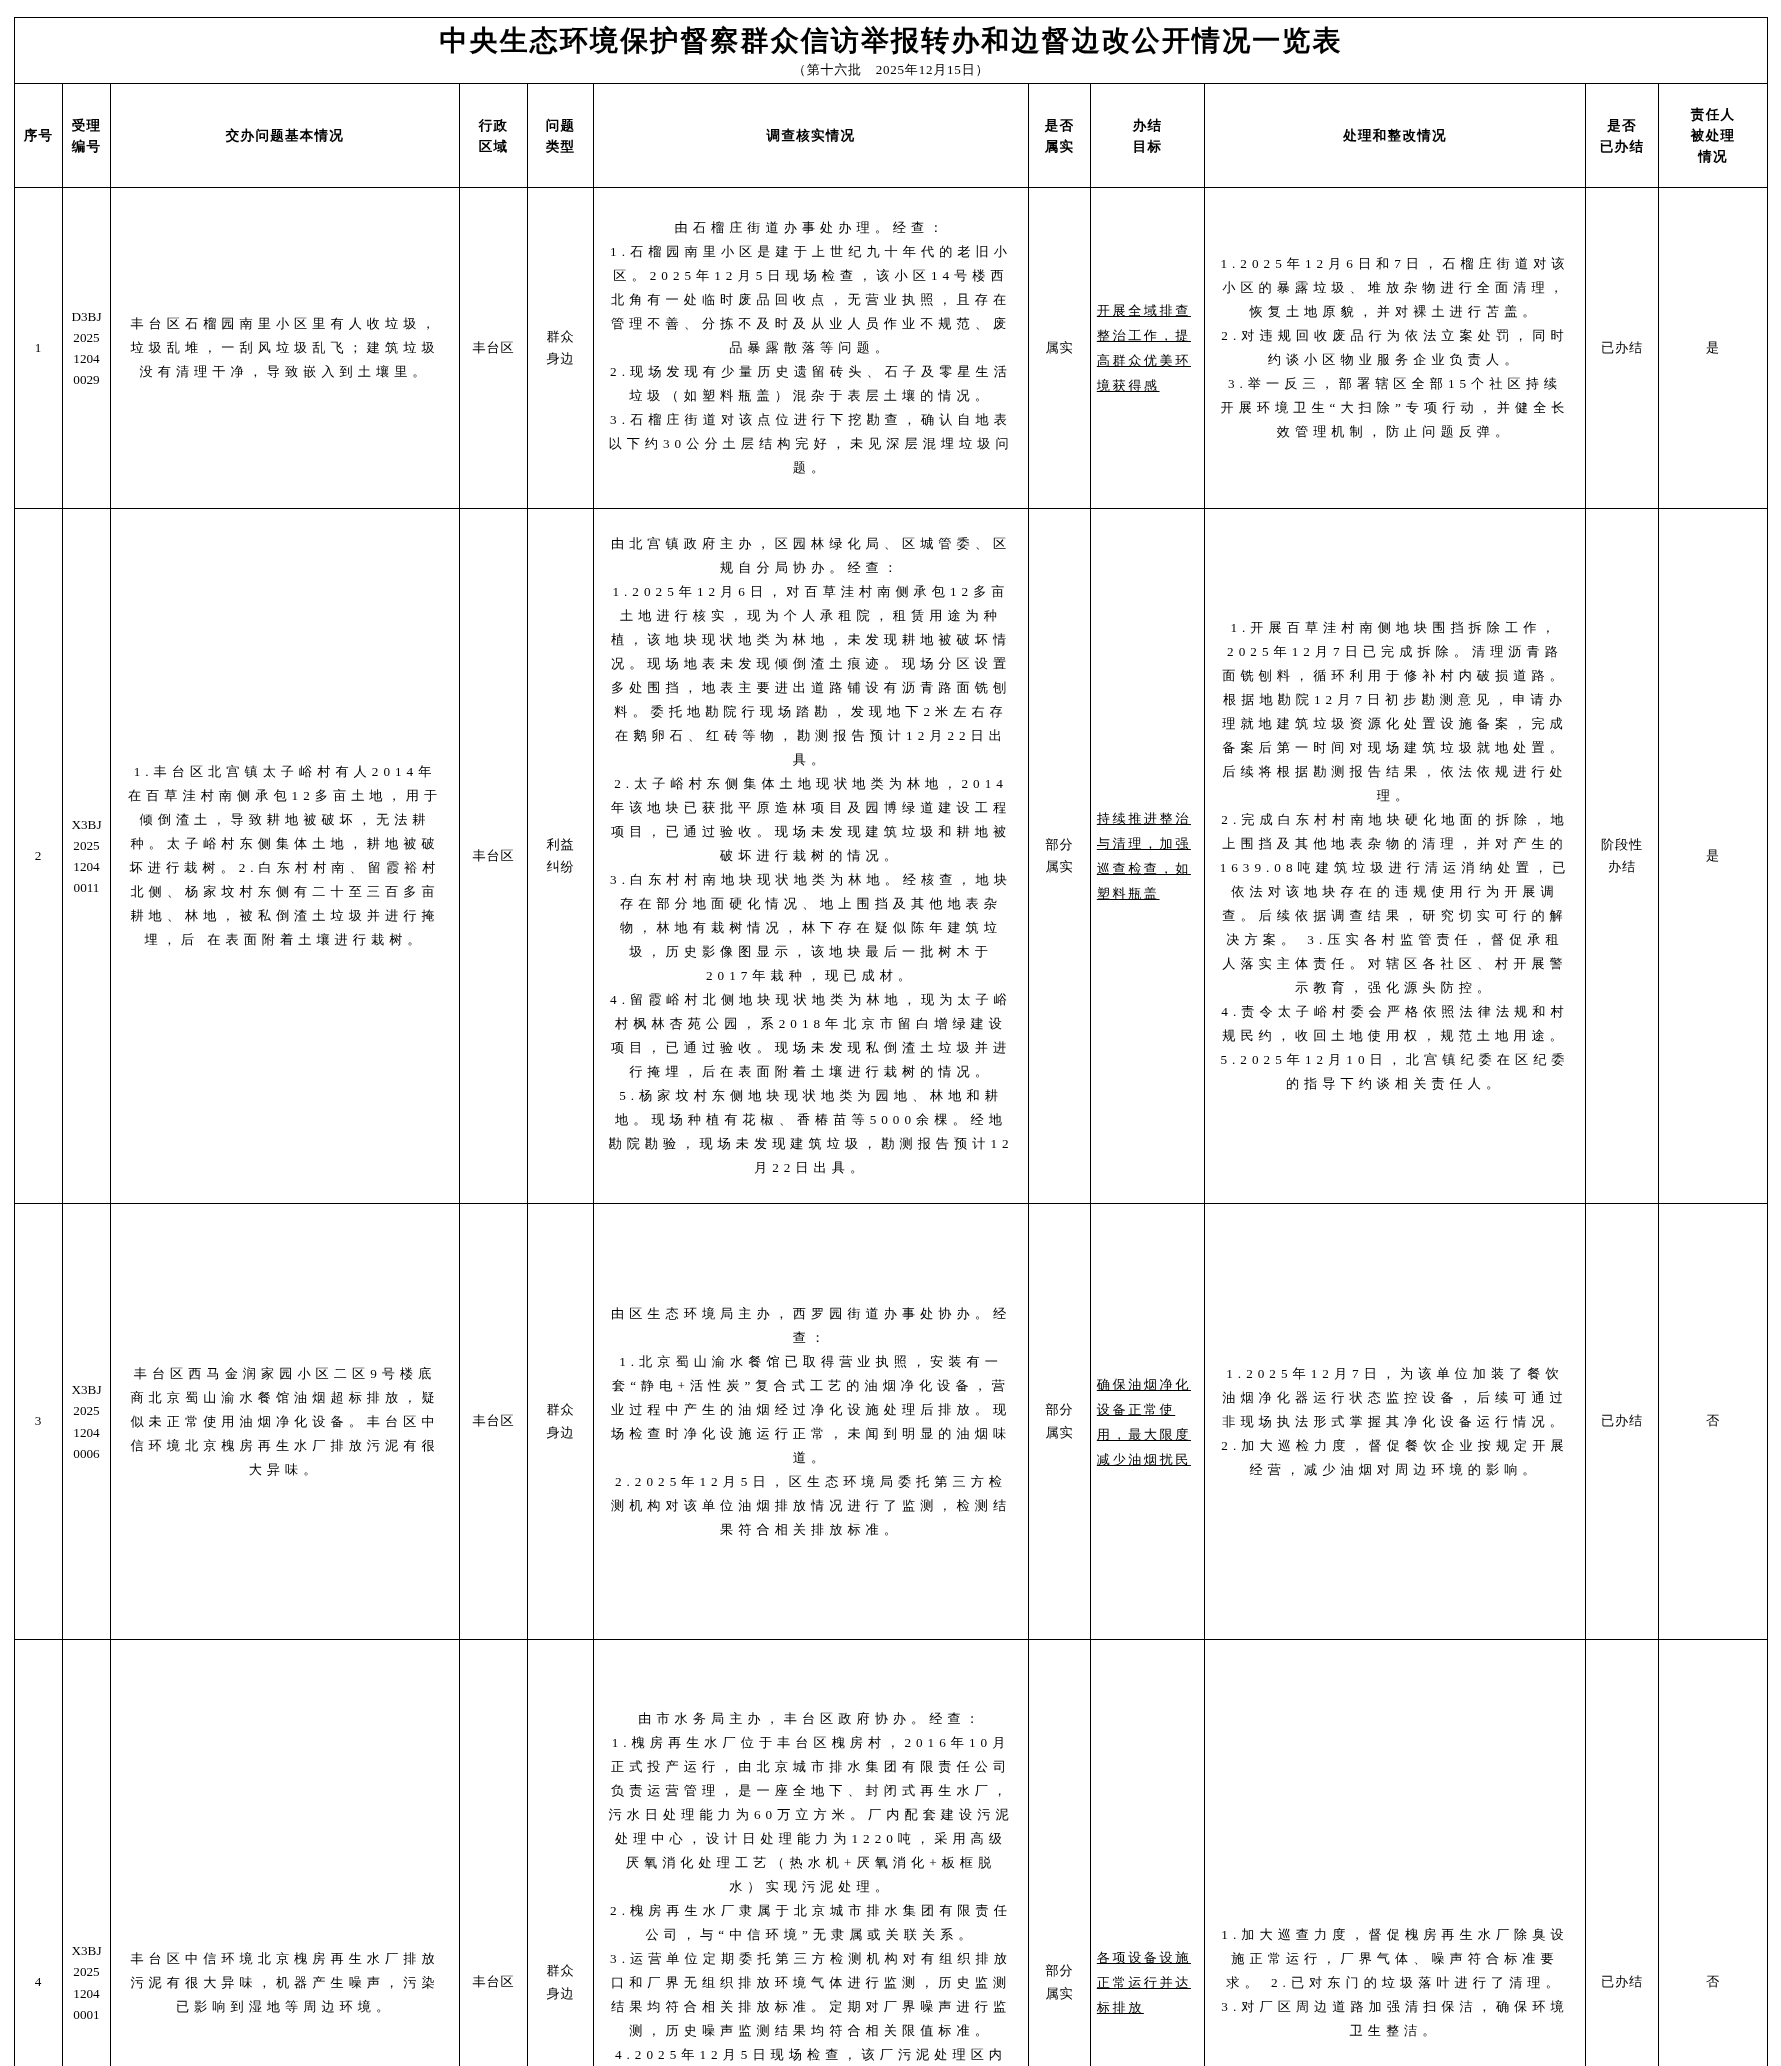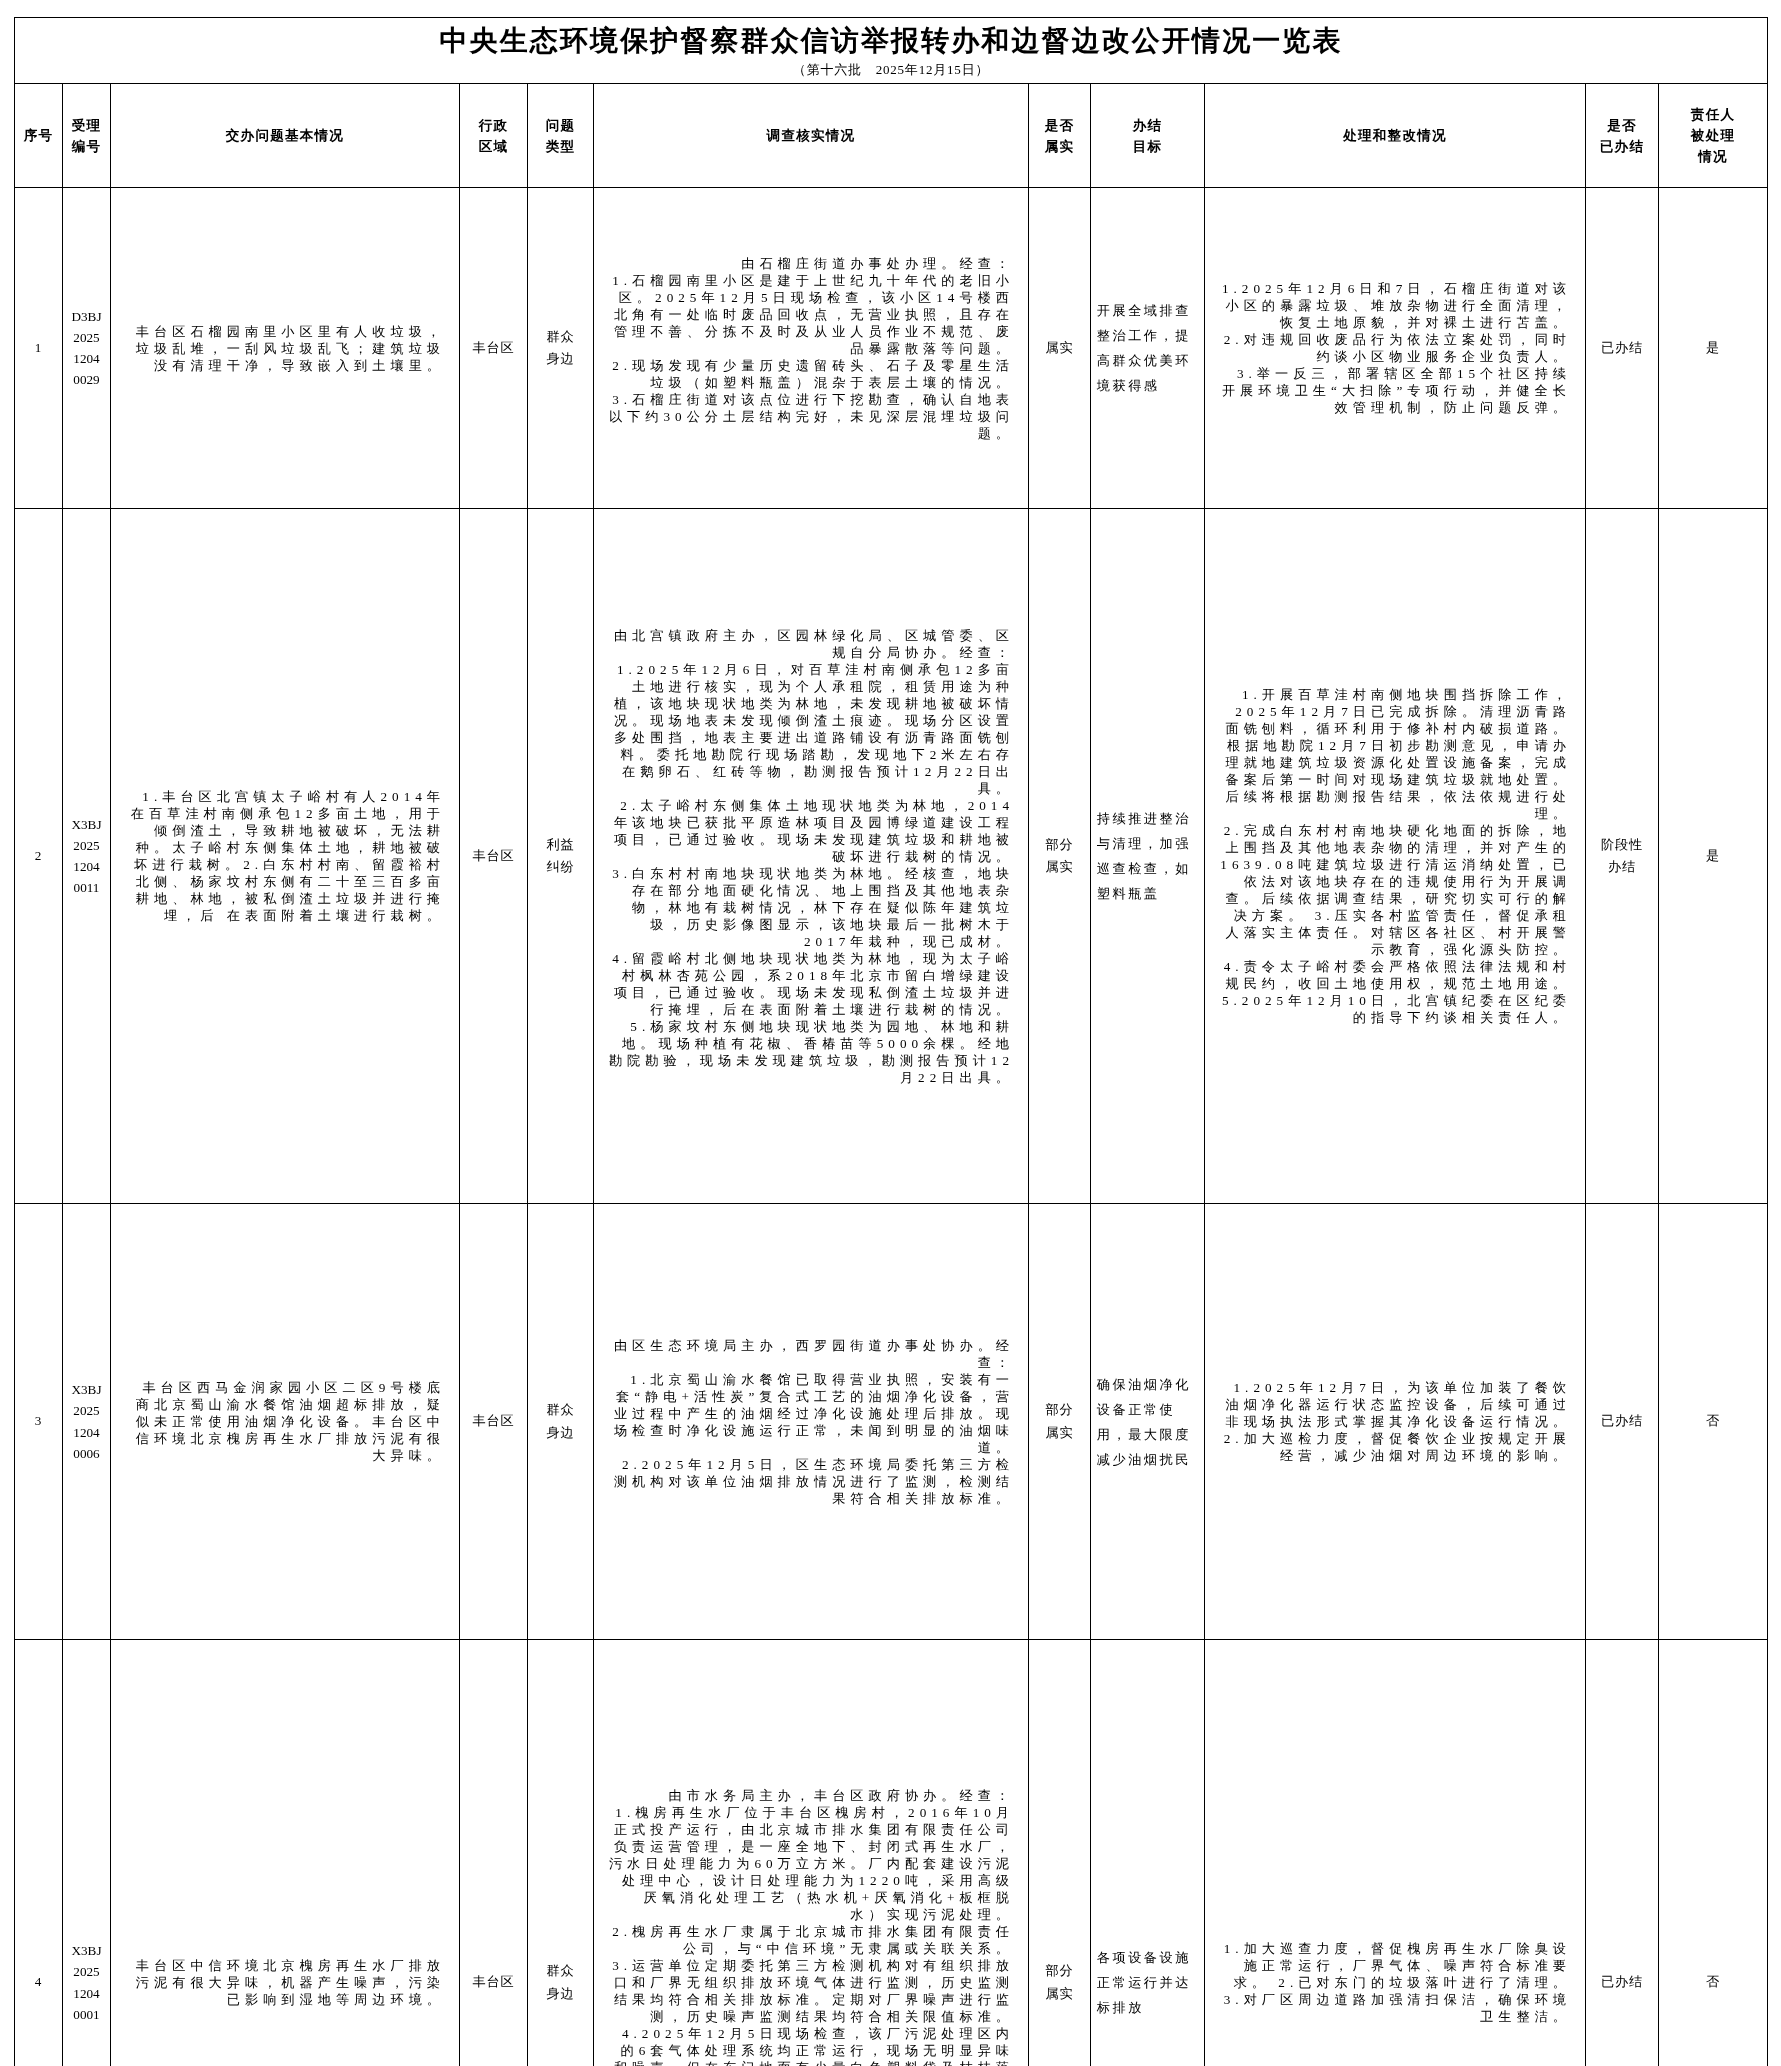--- a/index.html
+++ b/index.html
@@ -12,22 +12,22 @@
   .t1{font-size:28px;font-weight:bold;letter-spacing:2.1px;line-height:1.25;}
   .t2{font-size:13px;font-weight:normal;letter-spacing:0.8px;line-height:1.4;margin-top:2.5px;}
   
   tr.hdr{height:104px;}
   th{font-size:13.6px;font-weight:bold;letter-spacing:1.2px;line-height:1.55;white-space:pre-line;padding:3.3px 2.5px;text-align:center;}
   
   tr.r1{height:321px;} tr.r2{height:695px;} tr.r3{height:436px;} tr.r4{height:686px;}
   td{font-size:13.2px;}
   .ctr{text-align:center;letter-spacing:0.8px;line-height:1.7;white-space:pre-line;padding:2.5px 3.3px;}
   .num{text-align:center;letter-spacing:0;line-height:1.6;white-space:pre-line;padding:2.5px 1.7px;}
-  .long{text-align:right;letter-spacing:5px;line-height:17px;white-space:pre-line;padding:4.1px 14px;}
-  .mid{text-align:left;letter-spacing:2.5px;line-height:25px;white-space:pre-line;padding:4.1px 5.8px;}
+  .long{text-align:center;letter-spacing:5px;line-height:24px;white-space:pre-line;padding:4.1px 14px;}
+  .mid{text-align:left;letter-spacing:2.5px;line-height:25px;white-space:pre-line;padding:4.1px 5.8px;text-decoration:underline;}
 </style>
 </head>
 <body>
 
 <div class="sheet">
   <table>
     <colgroup>
       <col style="width:48px">
         <col style="width:48px">
         <col style="width:349px">

